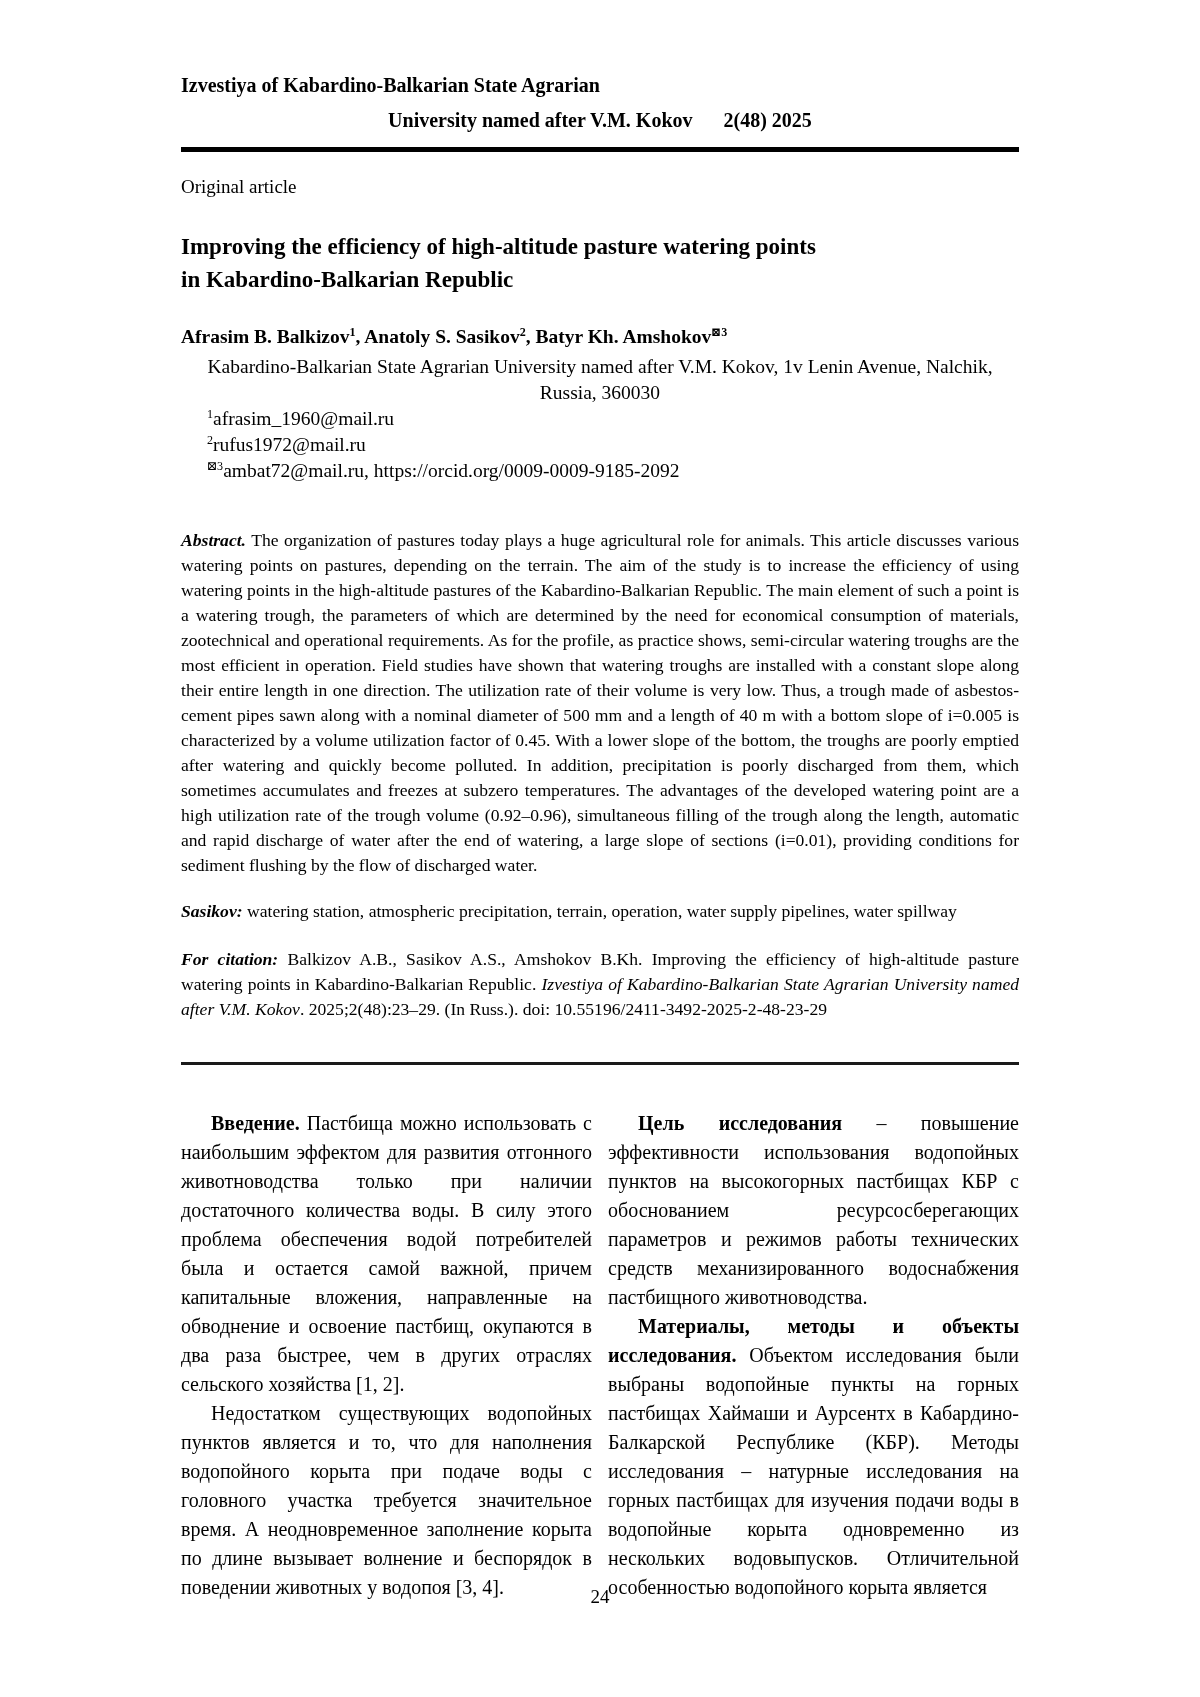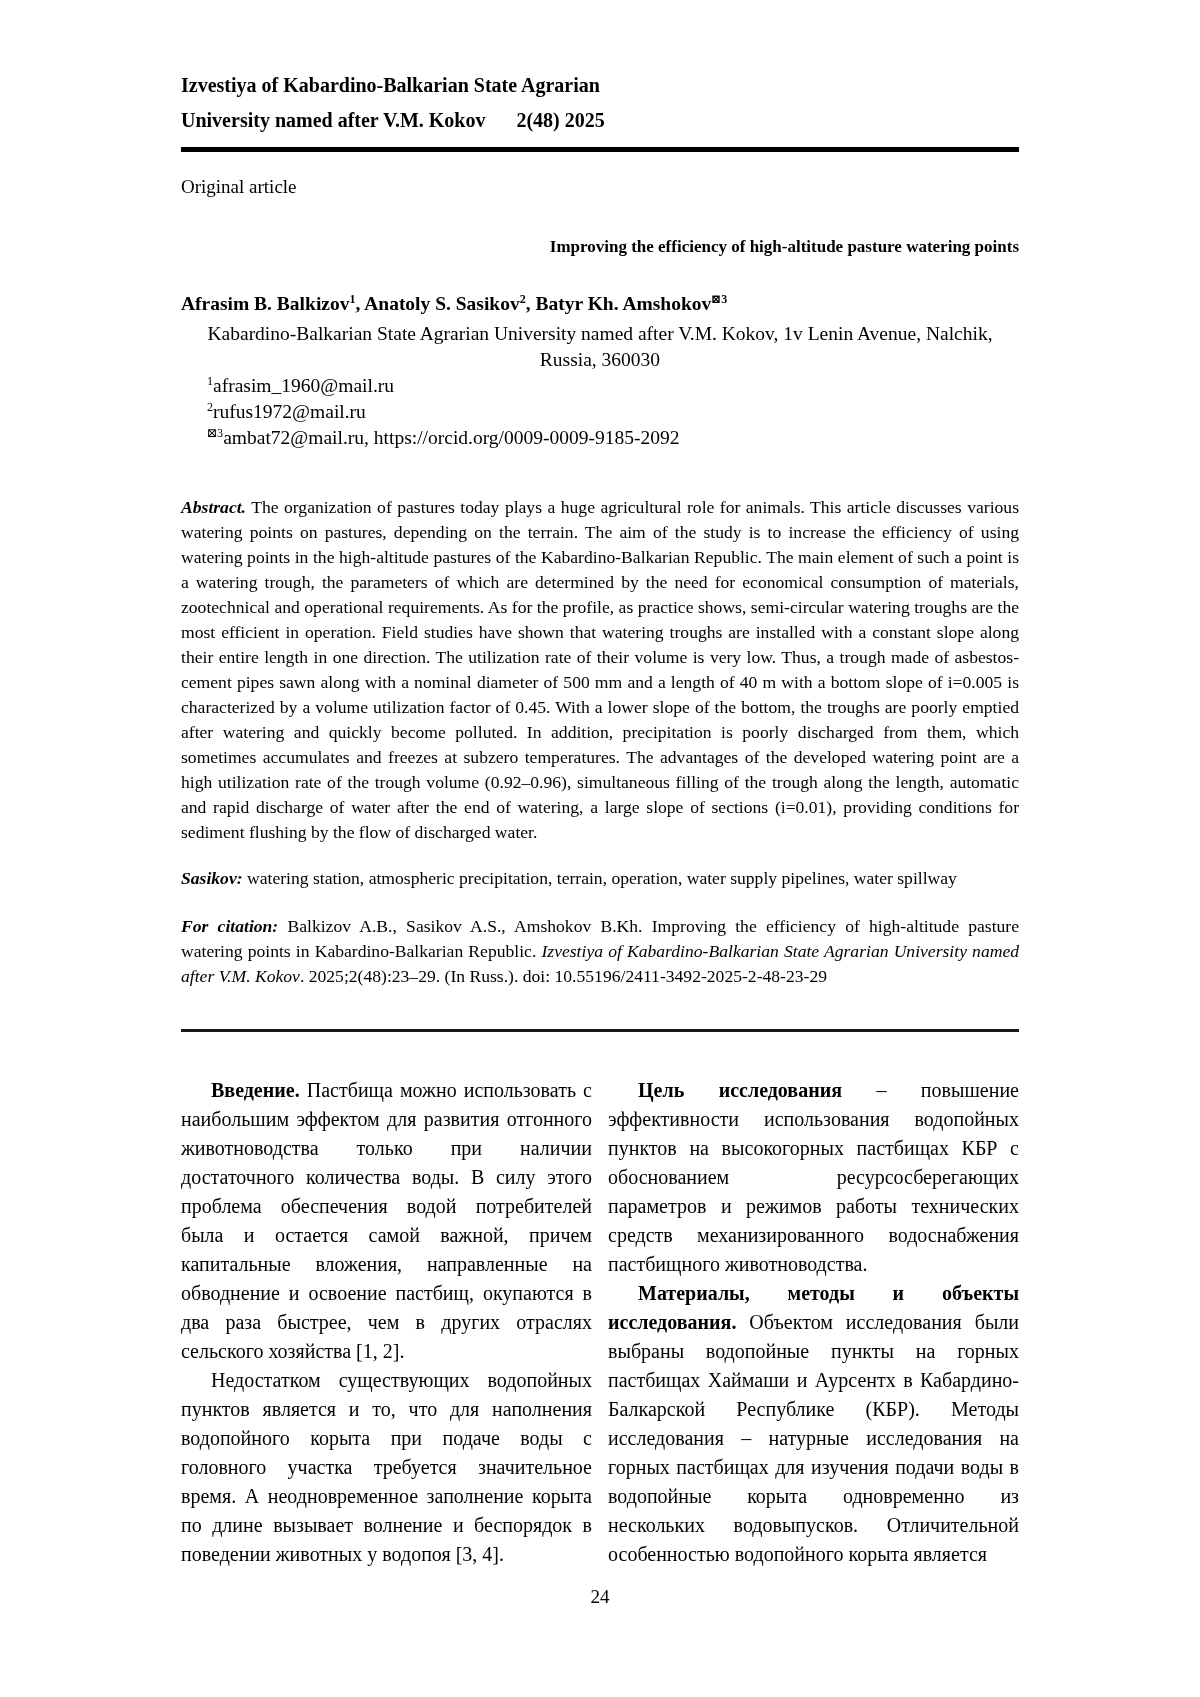--- a/index.html
+++ b/index.html
@@ -12,30 +12,30 @@
     color: #000000;
     font-family: "Liberation Serif", "DejaVu Serif", serif;
     box-sizing: border-box;
     padding: 68px 115px 0 115px;
     overflow: hidden;
   }
   sup { font-size: 0.62em; line-height: 0; vertical-align: super; }
 
   
   .journal-header { font-weight: bold; font-size: 20px; line-height: 35px; }
-  .jh-row { display: flex; justify-content: flex-start; align-items: baseline; gap: 31px; }
+  .jh-row { display: flex; justify-content: center; align-items: baseline; gap: 31px; }
   .header-rule { height: 5px; background: #000; margin-top: 9px; }
 
   .article-type { margin-top: 24px; font-size: 19px; }
 
   .title {
     margin: 32px 0 0 0;
-    font-size: 17px;
+    font-size: 23px;
     font-weight: bold;
-    text-align: right;
+    text-align: left;
     line-height: 33px;
   }
 
   .authors { margin: 28px 0 0 0; font-size: 19.5px; font-weight: bold; line-height: 26px; }
   .affiliation { margin: 4px 0 0 0; font-size: 19.5px; line-height: 26px; text-align: center; }
   .email-line { font-size: 19.5px; line-height: 26px; margin-left: 26px; }
 
   .abstract { margin: 44px 0 0 0; font-size: 17.6px; line-height: 25px; text-align: justify; }
   .keywords { margin: 21px 0 0 0; font-size: 17.6px; line-height: 25px; text-align: justify; }
   .citation { margin: 23px 0 8px 0; font-size: 17.6px; line-height: 25px; text-align: justify; }
@@ -71,21 +71,21 @@
     <div class="jh-row">
       <span>University named after V.M. Kokov</span>
       <span>2(48) 2025</span>
     </div>
   </header>
 
   <div class="header-rule"></div>
 
   <div class="article-type">Original article</div>
 
-  <h1 class="title"><span>Improving the efficiency of high-altitude pasture watering points</span><br></h1>
+  <h1 class="title"><span>Improving the efficiency of high-altitude pasture watering points</span><br><span>in Kabardino-Balkarian Republic</span></h1>
 
   <p class="authors" id="authors"><span>Afrasim B. Balkizov</span><sup>1</sup>, <span>Anatoly S. Sasikov</span><sup>2</sup>, <span>Batyr Kh. Amshokov</span><sup>⊠3</sup></p>
 
   <p class="affiliation">Kabardino-Balkarian State Agrarian University named after V.M. Kokov, 1v Lenin Avenue, Nalchik, Russia, 360030</p>
 
   <div id="emails">
       <div class="email-line"><sup>1</sup><span>afrasim_1960@mail.ru</span></div>
       <div class="email-line"><sup>2</sup><span>rufus1972@mail.ru</span></div>
       <div class="email-line"><sup>⊠3</sup><span>ambat72@mail.ru, https://orcid.org/0009-0009-9185-2092</span></div>
     </div>

